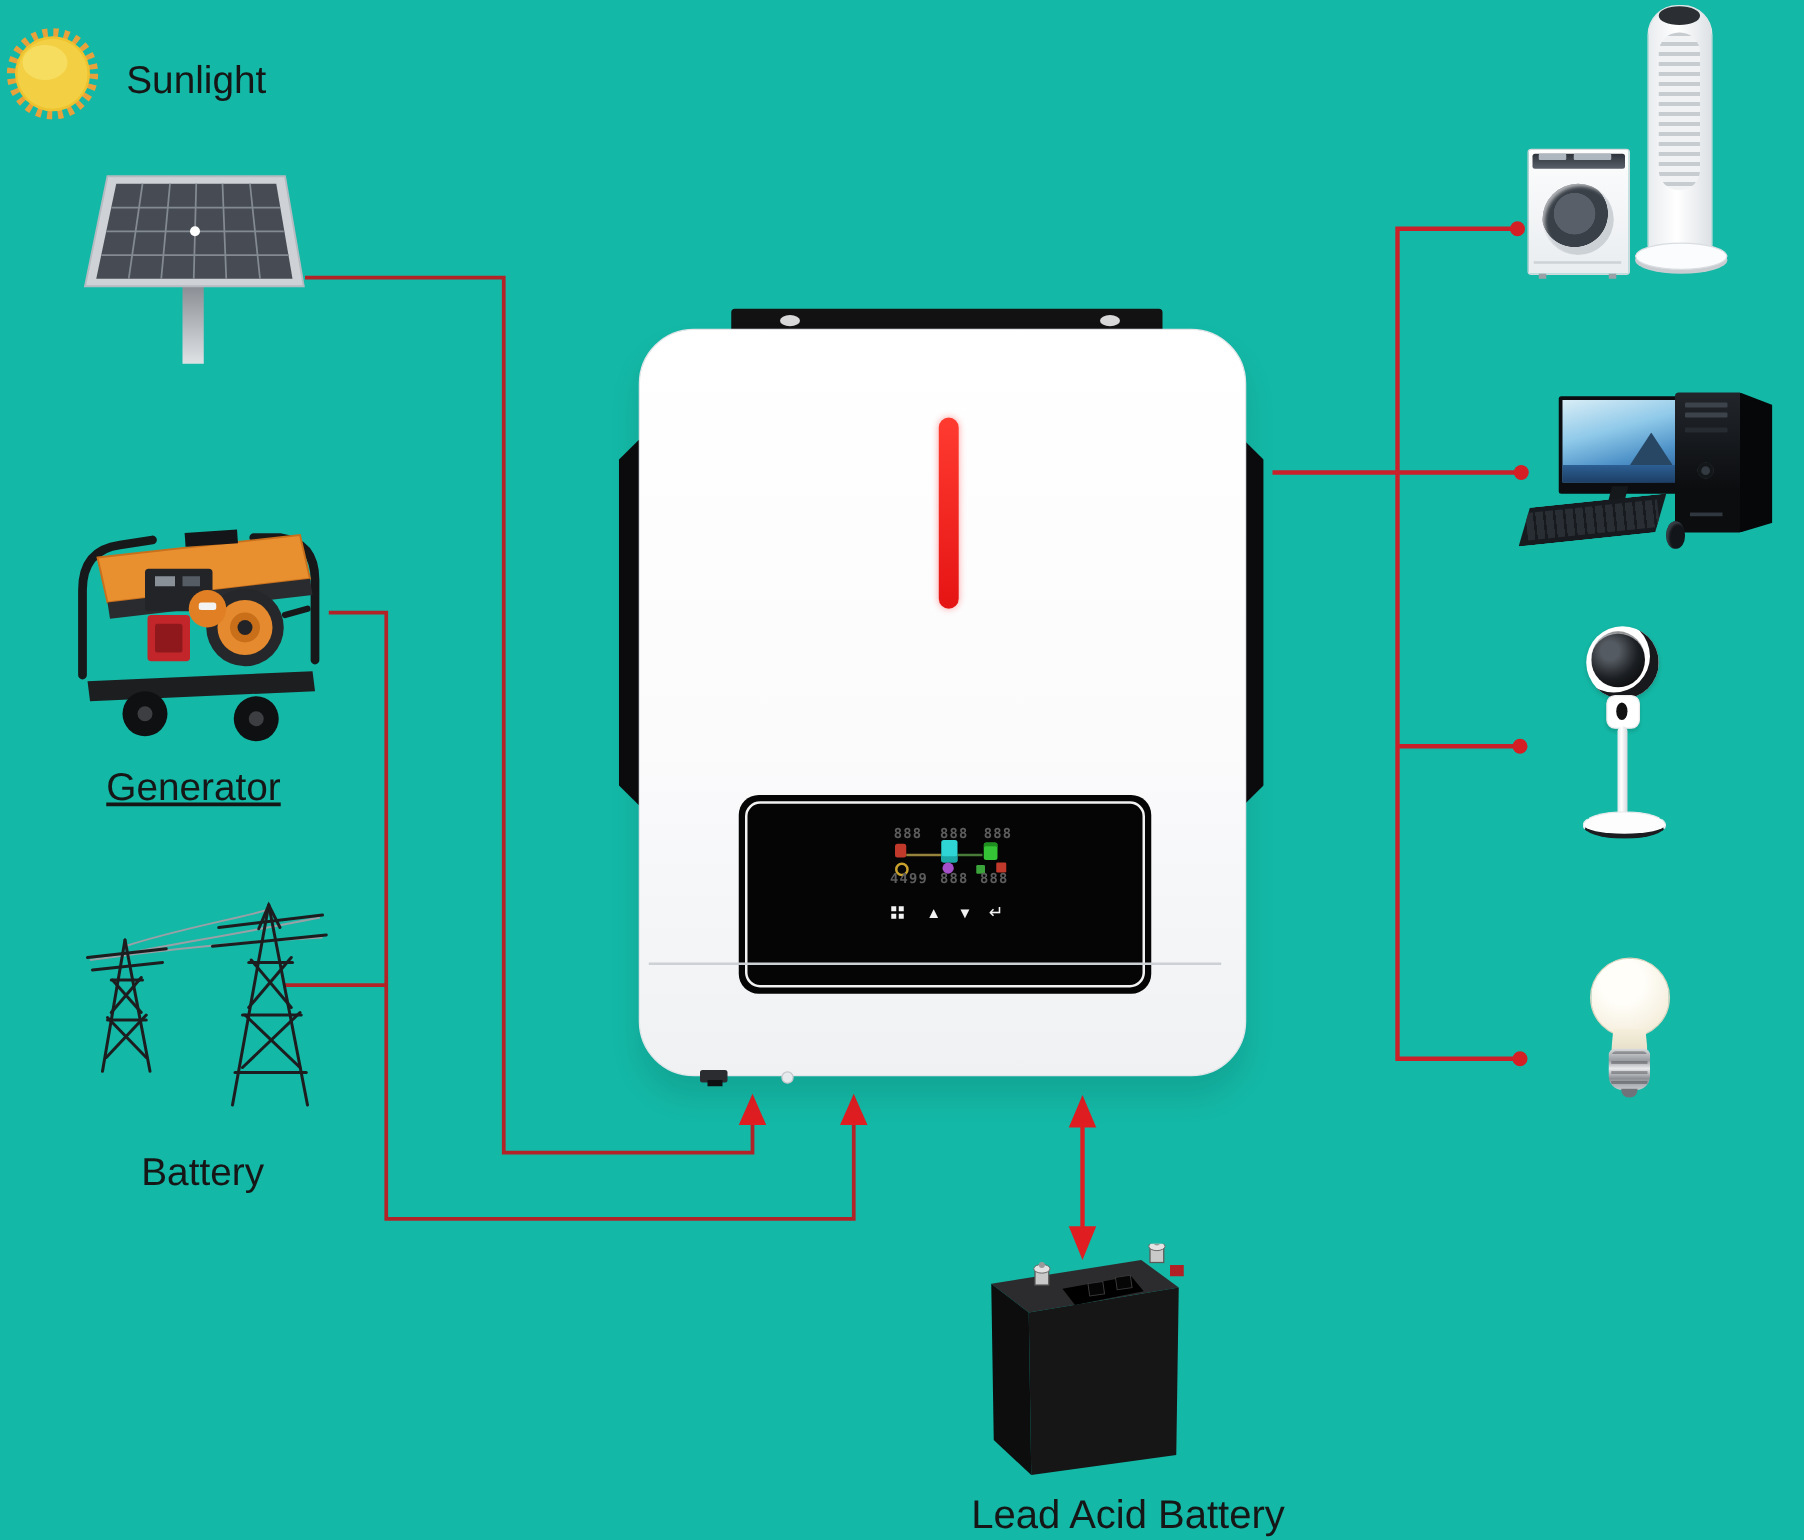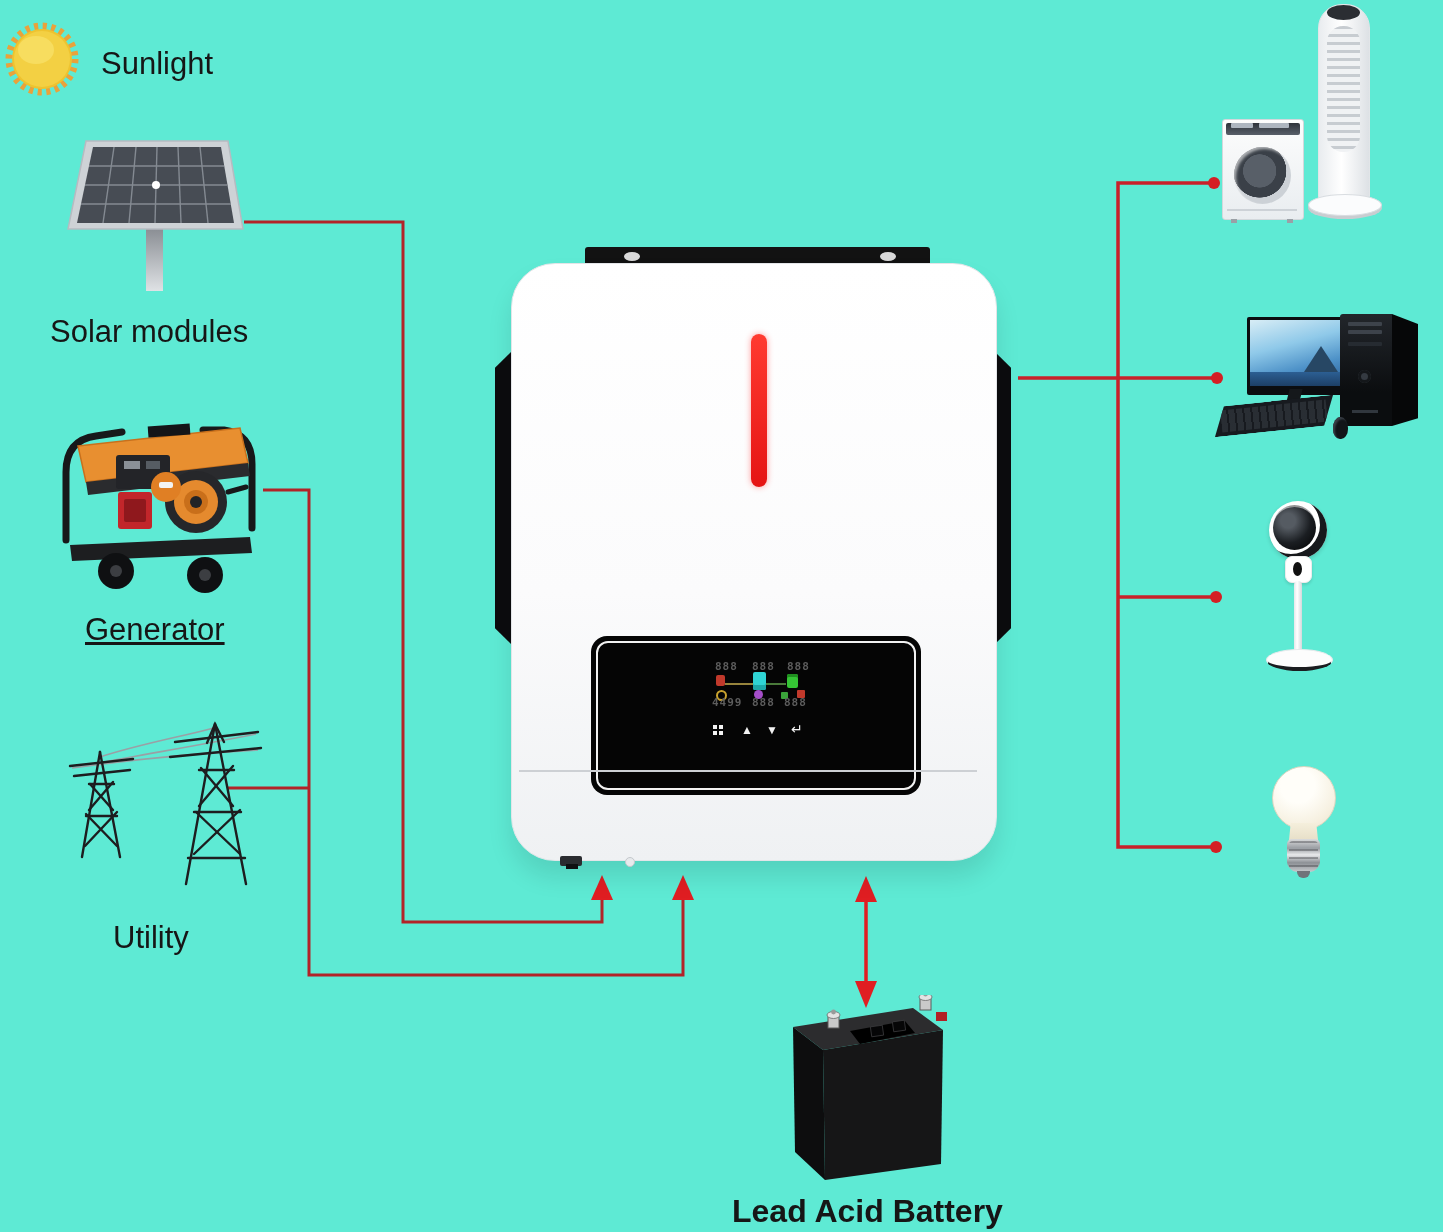--- a/index.html
+++ b/index.html
@@ -1,16 +1,16 @@
 <!DOCTYPE html>
 <html><head>
 <meta charset="utf-8">
 <style>
   html,body{margin:0;padding:0;background:#fff;}
-  #canvas{position:relative;width:1443px;height:1232px;background:#5eead4;overflow:hidden;
+  #canvas{position:relative;width:1443px;height:1232px;background:#14b8a6;overflow:hidden;
           font-family:"Liberation Sans",sans-serif;color:#1b1b1b;}
   .abs{position:absolute;}
   .label{font-size:31px;color:#161616;white-space:nowrap;}
   svg{display:block;}
 
   
   .inv-bracket{left:585px;top:247px;width:345px;height:19px;background:#121212;border-radius:3px;}
   .inv-screw{width:16px;height:9px;border-radius:50%;background:#d9d9d9;top:252px;}
   .inv-body{left:511px;top:263px;width:484px;height:596px;border-radius:44px;
             background:linear-gradient(180deg,#ffffff 0%,#fbfbfc 55%,#eff1f3 100%);
@@ -138,21 +138,20 @@
       <line x1="136" y1="147" x2="129" y2="223"></line>
       <line x1="157" y1="147" x2="155" y2="223"></line>
       <line x1="178" y1="147" x2="181" y2="223"></line>
       <line x1="200" y1="147" x2="208" y2="223"></line>
       <line x1="89" y1="166" x2="224" y2="166"></line>
       <line x1="85" y1="185" x2="227" y2="185"></line>
       <line x1="81" y1="204" x2="231" y2="204"></line>
     </g>
     <circle cx="156" cy="185" r="4" fill="#fff"></circle>
   </svg>
-  <div class="abs label" style="left:50px;top:314px;">Solar modules</div>
 
   <svg class="abs" style="left:45px;top:405px;" width="230" height="205" viewBox="45 405 230 205">
     <g stroke="#17181a" stroke-width="7" fill="none" stroke-linecap="round">
       <path d="M66 540 L66 472 Q66 440 96 436 L122 432"></path>
       <path d="M252 528 L252 464 Q252 434 224 430 L203 430"></path>
     </g>
     <polygon points="78,446 240,428 248,463 86,482" fill="#e88f30" stroke="#c9701c" stroke-width="1.5"></polygon>
     <rect x="148" y="425" width="42" height="11" fill="#141518" transform="rotate(-4 169 430)"></rect>
     <polygon points="86,482 248,463 250,476 88,495" fill="#2a2b2e"></polygon>
     <rect x="116" y="455" width="54" height="34" rx="3" fill="#232428"></rect>
@@ -201,21 +200,21 @@
       <path d="M100 752 L82 857"></path>
         <path d="M100 752 L120 857"></path>
       <path d="M90 784 L113 810"></path>
         <path d="M113 782 L89 810"></path>
       <path d="M86 814 L117 846"></path>
         <path d="M117 812 L85 846"></path>
       <path d="M89 784 H114"></path>
         <path d="M86 816 H117"></path>
     </g>
   </svg>
-  <div class="abs label" style="left:113px;top:920px;">Utility</div>
+  <div class="abs label" style="left:113px;top:920px;">Battery</div>
 
   <div class="abs inv-bracket"></div>
   <div class="abs inv-screw" style="left:624px;"></div>
   <div class="abs inv-screw" style="left:880px;"></div>
   <div class="abs inv-fin fin-l"></div>
   <div class="abs inv-fin fin-r"></div>
   <div class="abs inv-body"></div>
   <div class="abs inv-led"></div>
 
   <div class="abs inv-display">
@@ -265,21 +264,21 @@
       <rect x="828" y="1016" width="11" height="12" fill="#c9c9c9" stroke="#5a5a5a" stroke-width="1"></rect>
       <ellipse cx="833.5" cy="1015" rx="6.5" ry="3.5" fill="#e3e3e3" stroke="#6a6a6a" stroke-width="0.8"></ellipse>
       <circle cx="833.5" cy="1012" r="2.4" fill="#9a9a9a"></circle>
     </g>
     <g>
       <rect x="920" y="998" width="11" height="12" fill="#c9c9c9" stroke="#5a5a5a" stroke-width="1"></rect>
       <ellipse cx="925.5" cy="997" rx="6.5" ry="3.5" fill="#e3e3e3" stroke="#6a6a6a" stroke-width="0.8"></ellipse>
       <circle cx="925.5" cy="994" r="2.4" fill="#9a9a9a"></circle>
     </g>
   </svg>
-  <div class="abs label" style="left:732px;top:1193px;font-size:32px;font-weight:bold;">Lead Acid Battery</div>
+  <div class="abs label" style="left:777px;top:1193px;font-size:32px;">Lead Acid Battery</div>
 
   <div class="abs washer">
     <div class="abs washer-top"></div>
     <div class="abs washer-slit" style="left:8px;width:22px;"></div>
     <div class="abs washer-slit" style="left:36px;width:30px;"></div>
     <div class="abs washer-ring"></div>
     <div class="abs" style="left:4px;bottom:8px;width:70px;height:2px;background:#cdd2d7;"></div>
     <div class="abs washer-foot" style="left:8px;"></div>
     <div class="abs washer-foot" style="left:64px;"></div>
   </div>

